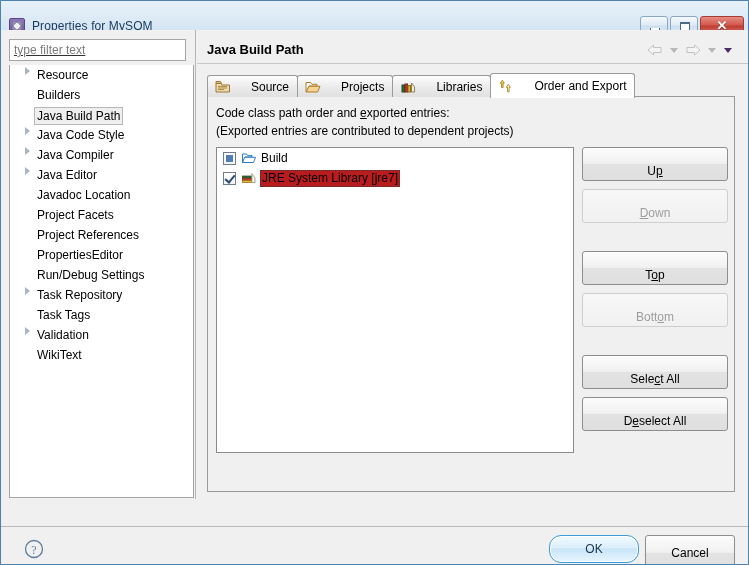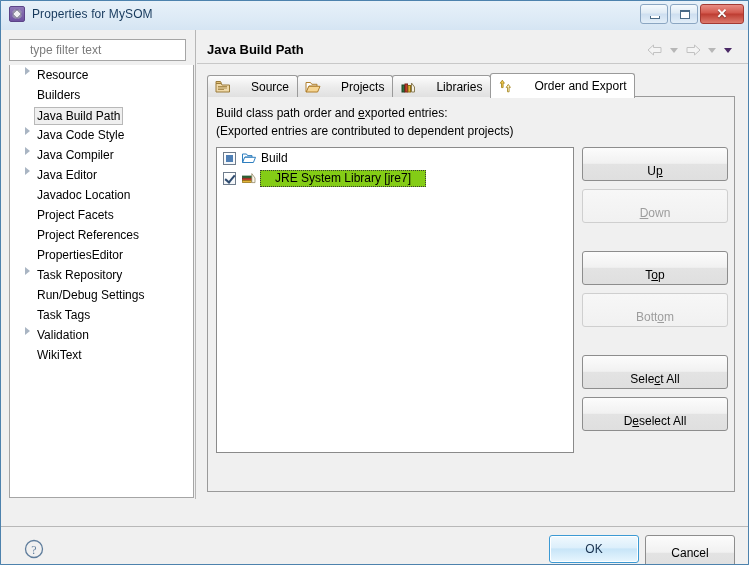--- a/index.html
+++ b/index.html
@@ -24,21 +24,21 @@
   .win-frame {
     position: absolute;
     left: 0; top: 0; right: 0; bottom: 0;
     border: 1px solid #6d9ec4;
     border-top: none;
     box-sizing: border-box;
     background: linear-gradient(to bottom, #e8f1f9 0%, #dbe9f5 22px, #d5e5f3 30px);
   }
   .titlebar {
     position: absolute;
-    left: 0; top: 0;
+    left: 0; top: 12px;
     width: 749px;
     height: 30px;
     box-sizing: border-box;
   }
   .title-left {
     position: absolute;
     left: 9px;
     top: 6px;
     display: flex;
     align-items: center;
@@ -143,26 +143,27 @@
     height: 22px;
     border: 1px solid #a5a5a5;
     background: #ffffff;
     box-sizing: border-box;
   }
   .filter-box input {
     border: none;
     outline: none;
     width: 100%;
     height: 100%;
-    padding: 0 20px;
+    padding: 0 4px;
     font-family: "Liberation Sans", sans-serif;
     font-size: 12px;
     color: #333;
     background: transparent;
     box-sizing: border-box;
+    text-decoration: underline;
   }
   .filter-box input::placeholder { color: #7c7c7c; opacity: 1; }
 
   .tree {
     position: absolute;
     left: 0;
     top: 30px;
     width: 185px;
     height: 433px;
     background: #ffffff;
@@ -358,23 +359,23 @@
     position: absolute;
     left: 3px; top: 0px;
     width: 4px; height: 8px;
     border: solid #2d4a6e;
     border-width: 0 2px 2px 0;
     transform: rotate(40deg);
   }
   .entry-icon { width: 16px; height: 16px; flex: none; margin-right: 3px; }
   .entry-text { padding: 0 1px; line-height: 15px; }
   .entry-row.selected .entry-text {
-    background: #84cc16;
+    background: #b91c1c;
     border: 1px dotted #3a3a3a;
-    padding: 0 14px;
+    padding: 0 1px;
   }
 
   
   .side-buttons {
     position: absolute;
     left: 374px;
     top: 50px;
     width: 146px;
   }
   .btn {
@@ -428,21 +429,21 @@
     display: flex;
     gap: 6px;
   }
   .btn-ok {
     width: 90px;
     height: 28px;
     font-family: "Liberation Sans", sans-serif;
     font-size: 12px;
     color: #19324f;
     border: 1px solid #3c9ad4;
-    border-radius: 3px;
+    border-radius: 12px;
     background: linear-gradient(to bottom, #f1f9fe 0%, #dceffb 45%, #c8e5f8 50%, #e8f6fe 100%);
     box-shadow: 0 0 0 1px #ffffff inset;
     cursor: default;
     box-sizing: border-box;
   }
   .btn-cancel {
     width: 90px;
     height: 36px;
     font-family: "Liberation Sans", sans-serif;
     font-size: 12px;
@@ -522,26 +523,26 @@
             </div>
             <div class="tree-row">
               <span class="twisty"></span>
               <span class="tree-label">Project References</span>
             </div>
             <div class="tree-row">
               <span class="twisty"></span>
               <span class="tree-label">PropertiesEditor</span>
             </div>
             <div class="tree-row">
+              <span class="twisty"></span>
+              <span class="tree-label">Run/Debug Settings</span>
+            </div>
+            <div class="tree-row">
               <span class="twisty has"></span>
               <span class="tree-label">Task Repository</span>
-            </div>
-            <div class="tree-row">
-              <span class="twisty"></span>
-              <span class="tree-label">Run/Debug Settings</span>
             </div>
             <div class="tree-row">
               <span class="twisty"></span>
               <span class="tree-label">Task Tags</span>
             </div>
             <div class="tree-row">
               <span class="twisty has"></span>
               <span class="tree-label">Validation</span>
             </div>
             <div class="tree-row">
@@ -602,21 +603,21 @@
             <span class="tab-icon"><svg viewBox="0 0 16 16" width="16" height="16">
                 <path d="M4.3 2.2 L6.4 5.2 L5.1 5.2 L5.1 9.6 L3.5 9.6 L3.5 5.2 L2.2 5.2 Z" fill="#f2cc53" stroke="#a07d12" stroke-width="0.8"></path>
                 <path d="M10.3 6.4 L12.4 9.4 L11.1 9.4 L11.1 13.8 L9.5 13.8 L9.5 9.4 L8.2 9.4 Z" fill="#fdf3c7" stroke="#a07d12" stroke-width="0.8"></path>
               </svg></span>
             <span>Order and Export</span>
           </div>
         </div>
 
       <div class="tab-panel">
         <div class="tp-line1">
-          <span>Build class path order and </span><span class="u">e</span><span>xported entries:</span>
+          <span>Code class path order and </span><span class="u">e</span><span>xported entries:</span>
         </div>
         <div class="tp-line2">(Exported entries are contributed to dependent projects)</div>
 
         <div class="entry-list">
           <div id="entry-rows">
               <div class="entry-row">
                 <span class="cbox partial"></span>
                 <span class="entry-icon"><svg viewBox="0 0 16 16" width="16" height="16">
                     <path d="M1.5 12.5 L1.5 4 L5.5 4 L6.6 5.6 L11 5.6 L11 7 L4 7 L2 12.5 Z" fill="#fdfdfd" stroke="#2f7fbf"></path>
                     <path d="M3.6 7.3 L14.5 7.3 L12.4 12.5 L1.6 12.5 Z" fill="#ffffff" stroke="#2f7fbf"></path>

